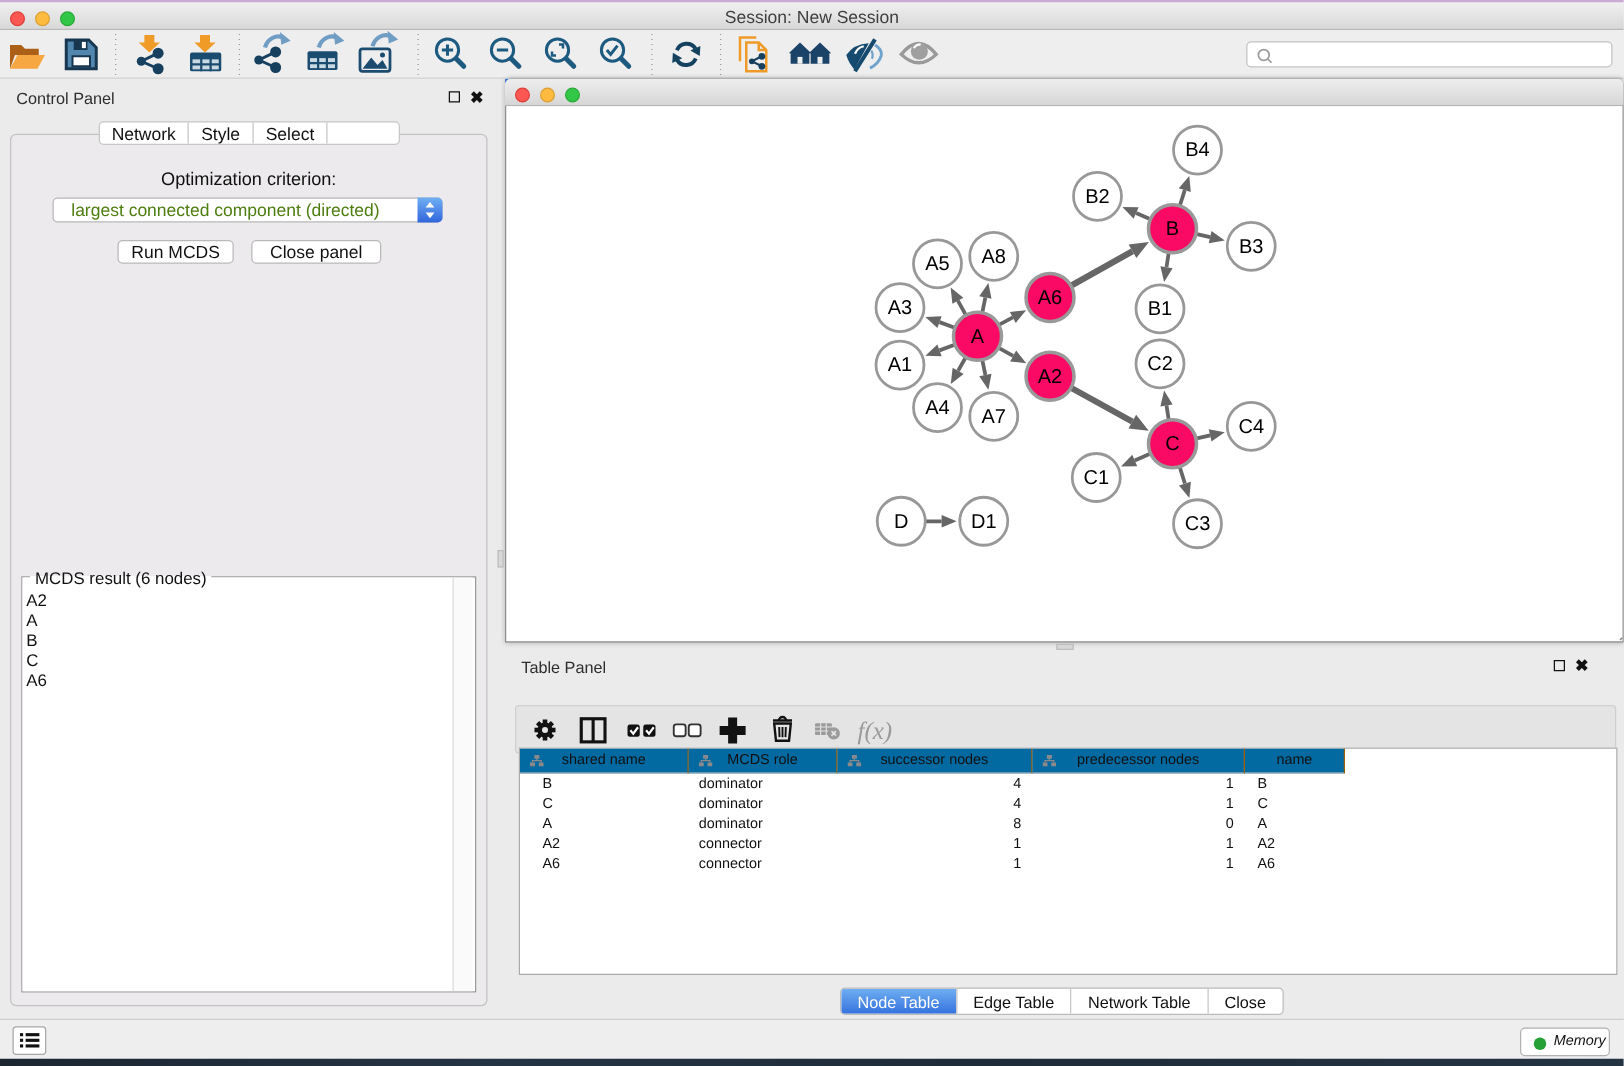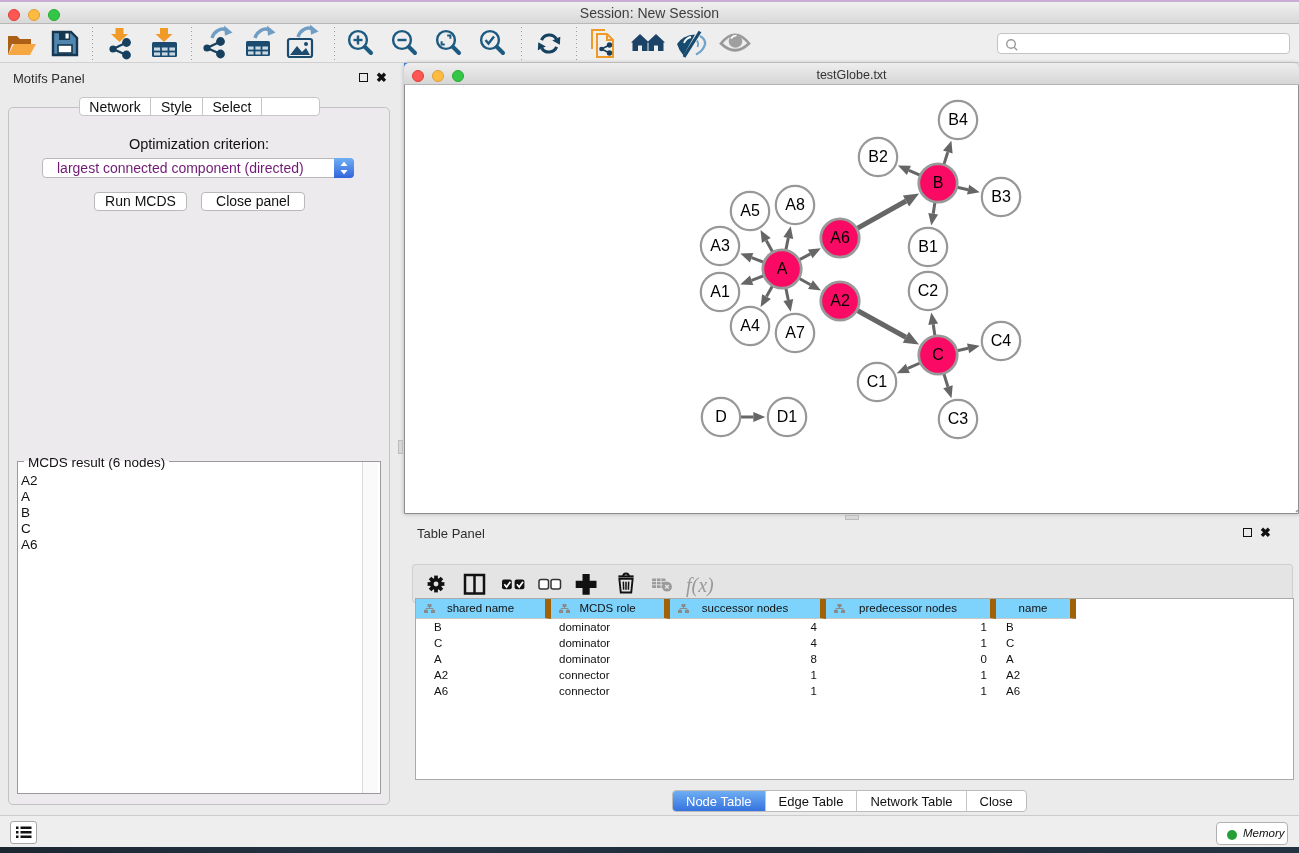--- a/index.html
+++ b/index.html
@@ -26,21 +26,21 @@
   border:1px solid #c3c3c3; border-radius:5px; }
 #cpTabs { left:79px; top:97px; height:19px; display:flex; font-size:14px;
   border:1px solid #c6c6c6; border-radius:4px; background:#fff; overflow:hidden; }
 #cpTabs div { padding-top:1px; text-align:center; border-right:1px solid #c6c6c6; color:#111; }
 #cpTabs div:nth-child(1){width:71px} #cpTabs div:nth-child(2){width:52px}
 #cpTabs div:nth-child(3){width:59px} #cpTabs div:nth-child(4){width:57px}
 #cpTabs div:last-child { border-right:none; }
 #cpTabs .sel { background:linear-gradient(#6faef2,#3572de); color:#fff;margin-top:17px; }
 #optLabel { left:8px; top:136px; width:382px; text-align:center; font-size:14.5px; color:#111; }
 #combo { left:42px; top:158px; width:312px; height:20px; background:#fff;
-  border:1px solid #b8b8b8; border-radius:4px; font-size:14px; color:#701a75; }
+  border:1px solid #b8b8b8; border-radius:4px; font-size:14px; color:#4d7c0f; }
 #combo span { position:absolute; left:14px; top:1px; }
 #comboBtn { position:absolute; right:-1px; top:-1px; width:20px; height:20px; border-radius:0 4px 4px 0;
   background:linear-gradient(#70aff3,#3165dc); }
 .btn { background:#fff; border:1px solid #b9b9b9; border-radius:4px; font-size:14px;
   color:#111; text-align:center; }
 #btnRun { left:94px; top:192px; width:93px; height:19px; }
 #btnClose { left:201px; top:192px; width:104px; height:19px; }
 #mcdsGroup { left:17px; top:461px; width:364px; height:333px; border:1px solid #9a9a9a; background:#fff; }
 #mcdsLabel { left:24px; top:455px; background:linear-gradient(#eceaec 40%,#ffffff 40%);
   padding:0 4px; font-size:13.5px; color:#111; z-index:5; }
@@ -52,22 +52,22 @@
 #netTitle { left:404px; top:63px; width:895px; height:22px;
   background:linear-gradient(#eeeeee,#d6d6d6); border-bottom:1px solid #b4b4b4; border-radius:5px 5px 0 0; }
 #netName { position:absolute; left:0; top:5px; width:100%; text-align:center; font-size:12.5px; color:#333; }
 #graph { left:416px; top:86px; width:893px; height:427px; }
 #tpTitle { left:417px; top:526px; font-size:13px; color:#2e2e2e; }
 #tpFloat { left:1243px; top:528px; width:9px; height:9px; border:1.6px solid #111; }
 #tpClose { left:1260px; top:525px; font-size:13px; font-weight:bold; color:#111; }
 #tpToolbar { left:412px; top:564px; width:881px; height:39px; background:#e5e4e5;
   border:1px solid #d0cfd0; border-radius:3px; }
 #tblWrap { left:415px; top:598px; width:879px; height:182px; background:#fff; border:1px solid #aaa; }
-.hc { position:absolute; top:0; height:20px; border-right:6px solid #a16207; border-bottom:1px solid #c9c9c9;
-  font-size:11.5px; color:#111; background:#7dd3fc; }
+.hc { position:absolute; top:0; height:20px; border-right:1px solid #a16207; border-bottom:1px solid #c9c9c9;
+  font-size:11.5px; color:#111; background:#0369a1; }
 .hc span { position:absolute; top:3px; left:0; width:100%; text-align:center; }
 .hic { position:absolute; left:8px; top:5px; }
 .tr { position:absolute; left:0; width:879px; font-size:11.5px; color:#111; height:16px; }
 .td { position:absolute; }
 #btmTabs { left:672px; top:790px; height:22px; display:flex; font-size:13px;
   border:1px solid #bcbcbc; border-radius:4px; background:#fff; overflow:hidden; }
 #btmTabs div { padding:3px 13px 0 13px; border-right:1px solid #c6c6c6; color:#111; }
 #btmTabs div:last-child { border-right:none; }
 #btmTabs .sel { background:linear-gradient(#6faef2,#3572de); color:#fff; }
 #statusbar { left:0; top:815px; width:1299px; height:32px; background:#efeeef; border-top:1px solid #cccccc; }
@@ -210,21 +210,21 @@
 <div class="abs tsep" style="left:334px"></div>
 <div class="abs tsep" style="left:521px"></div>
 <div class="abs tsep" style="left:576px"></div>
 <div class="abs" id="searchbox">
     <svg style="position:absolute;left:6px;top:3px;" width="16" height="16">
       <circle cx="7" cy="7" r="4.3" fill="none" stroke="#9a9a9a" stroke-width="1.4"></circle>
       <line x1="10.2" y1="10.2" x2="13.2" y2="13.2" stroke="#9a9a9a" stroke-width="1.4"></line>
     </svg>
   </div>
 
-<div class="abs" id="cpTitle">Motifs Panel</div>
+<div class="abs" id="cpTitle">Control Panel</div>
 <div class="abs" id="cpFloat"></div>
 <div class="abs" id="cpClose">✖</div>
 <div class="abs" id="cpPanel"></div>
 <div class="abs" id="cpTabs">
   <div>Network</div>
     <div>Style</div>
     <div>Select</div>
     <div class="sel">MCDS</div>
 </div>
 <div class="abs" id="optLabel">Optimization criterion:</div>
@@ -243,21 +243,20 @@
 <div class="abs" id="mcdsSB"></div>
 
 <div class="abs" id="netWin"></div>
 <svg class="abs" style="left:404px;top:63px;" width="12" height="12">
     <path d="M0,0 h9 L0,9 z" fill="#3b79d4"></path>
   </svg>
 <div class="abs" id="netTitle">
   <div class="abs tl t1"></div>
     <div class="abs tl t2"></div>
     <div class="abs tl t3"></div>
-  <div id="netName">testGlobe.txt</div>
 </div>
 <div class="abs" id="graph">
 <svg width="893" height="427" viewBox="0 0 893 427" font-family="Liberation Sans, sans-serif">
 <line x1="357.7" y1="167.9" x2="350.3" y2="154.5" stroke="#666" stroke-width="3"></line>
       <polygon points="344.5,144.0 354.7,152.1 345.9,156.9" fill="#666"></polygon>
 <line x1="369.4" y1="166.1" x2="372.3" y2="152.0" stroke="#666" stroke-width="3"></line>
       <polygon points="374.7,140.3 377.2,153.0 367.4,151.0" fill="#666"></polygon>
 <line x1="349.9" y1="177.0" x2="335.6" y2="171.7" stroke="#666" stroke-width="3"></line>
       <polygon points="324.3,167.5 337.3,167.0 333.9,176.4" fill="#666"></polygon>
 <line x1="349.9" y1="189.0" x2="335.6" y2="194.3" stroke="#666" stroke-width="3"></line>

